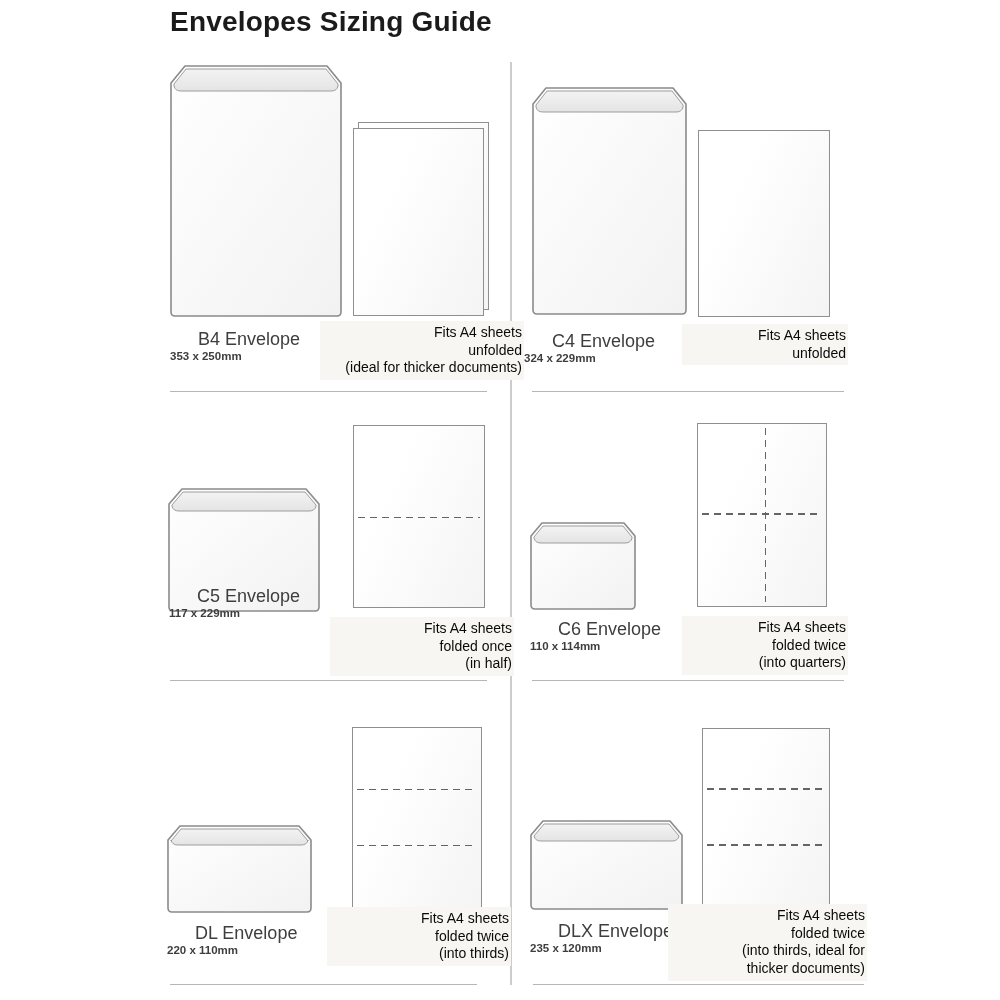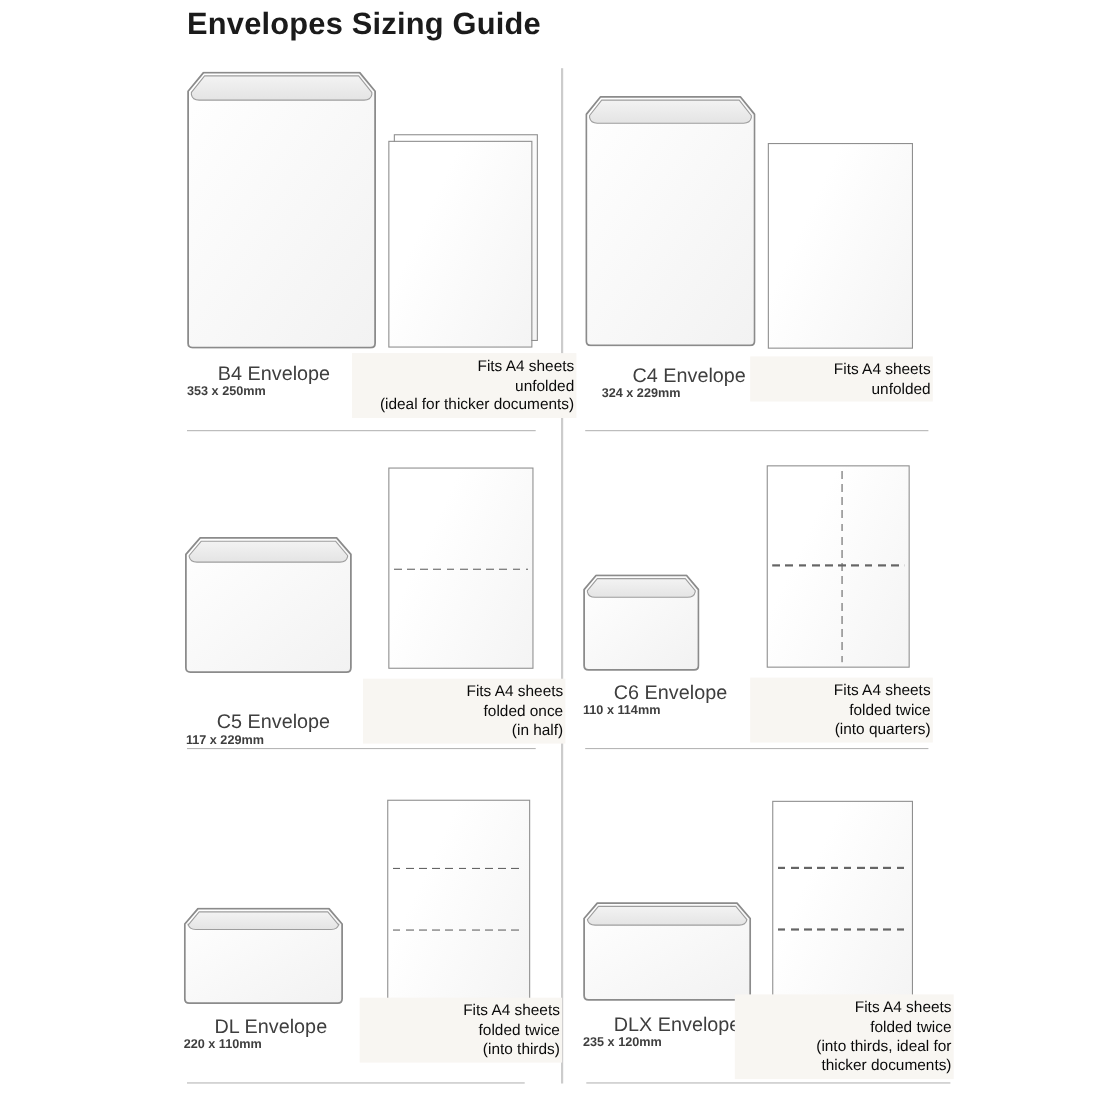--- a/index.html
+++ b/index.html
@@ -85,35 +85,35 @@
   </div>
   <div class="caption" style="left:320px;top:321px;width:200px;">Fits A4 sheets
 unfolded
 (ideal for thicker documents)</div>
 
   <div class="envelope" style="left:532px;top:87px;"><svg width="155" height="228" viewBox="0 0 155 228">
         <path d="M 14 1 L 141 1 L 154 17 L 154 223 Q 154 227 150 227 L 5 227 Q 1 227 1 223 L 1 17 Z" fill="url(#envBody)" stroke="#8b8b8b" stroke-width="1.6" stroke-linejoin="round"></path>
         <path d="M 15 4 L 140 4 L 151 18 L 151 20 Q 150 25 144 25 L 11 25 Q 5 25 4 20 L 4 18 Z" fill="url(#envFlap)" stroke="#9d9d9d" stroke-width="1" stroke-linejoin="round"></path>
       </svg></div>
   <div class="sheet" style="left:698px;top:130px;width:132px;height:187px;"></div>
-  <div class="env-label" style="left:547px;top:332px;">
+  <div class="env-label" style="left:524px;top:332px;">
     <div class="env-name">C4 Envelope</div>
     <div class="env-dims">324 x 229mm</div>
   </div>
   <div class="caption" style="left:682px;top:324px;width:162px;">Fits A4 sheets
 unfolded</div>
 
   <div class="envelope" style="left:168px;top:488px;"><svg width="152" height="124" viewBox="0 0 152 124">
         <path d="M 14 1 L 138 1 L 151 16 L 151 119 Q 151 123 147 123 L 5 123 Q 1 123 1 119 L 1 16 Z" fill="url(#envBody)" stroke="#8b8b8b" stroke-width="1.6" stroke-linejoin="round"></path>
         <path d="M 15 4 L 137 4 L 148 17 L 148 18 Q 147 23 141 23 L 11 23 Q 5 23 4 18 L 4 17 Z" fill="url(#envFlap)" stroke="#9d9d9d" stroke-width="1" stroke-linejoin="round"></path>
       </svg></div>
   <div class="sheet" style="left:353px;top:425px;width:132px;height:183px;">
     <div class="fold-h" style="top:50%;"></div>
   </div>
-  <div class="env-label" style="left:169px;top:647px;">
+  <div class="env-label" style="left:169px;top:587px;">
     <div class="env-name">C5 Envelope</div>
     <div class="env-dims">117 x 229mm</div>
   </div>
   <div class="caption" style="left:330px;top:617px;width:180px;">Fits A4 sheets
 folded once
 (in half)</div>
 
   <div class="envelope" style="left:530px;top:522px;"><svg width="106" height="88" viewBox="0 0 106 88">
         <path d="M 12 1 L 94 1 L 105 14 L 105 83 Q 105 87 101 87 L 5 87 Q 1 87 1 83 L 1 14 Z" fill="url(#envBody)" stroke="#8b8b8b" stroke-width="1.6" stroke-linejoin="round"></path>
         <path d="M 13 4 L 93 4 L 102 15 L 102 16 Q 101 21 95 21 L 11 21 Q 5 21 4 16 L 4 15 Z" fill="url(#envFlap)" stroke="#9d9d9d" stroke-width="1" stroke-linejoin="round"></path>

